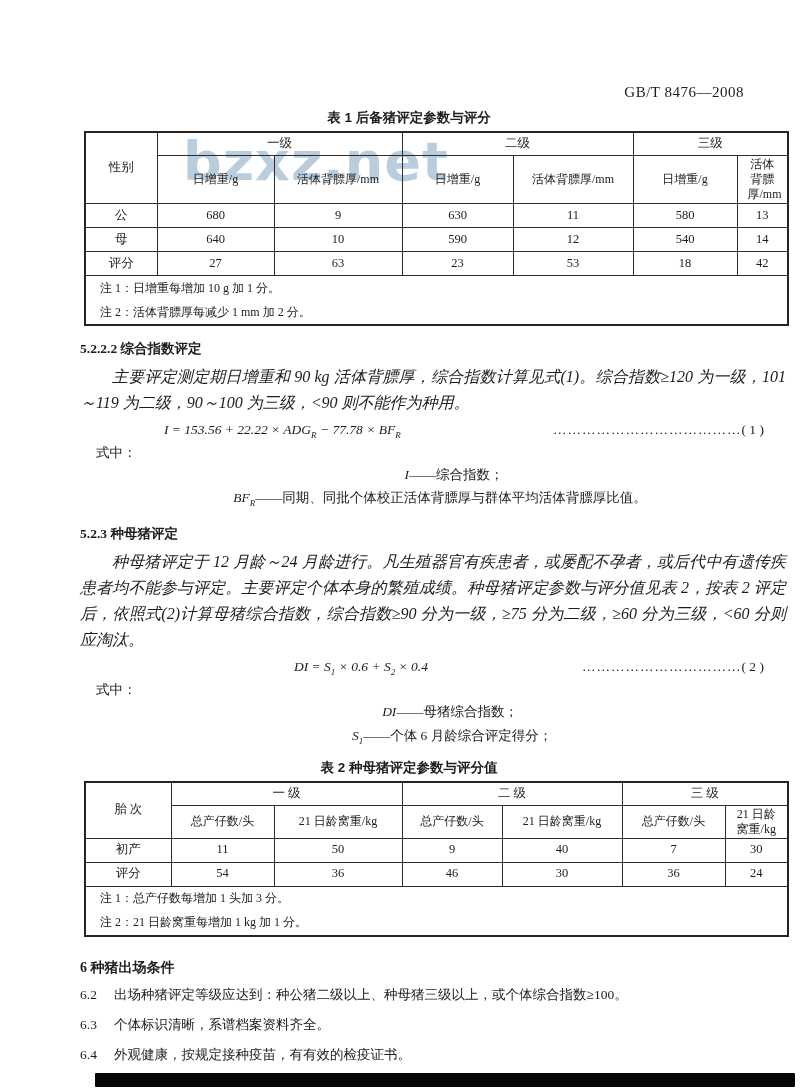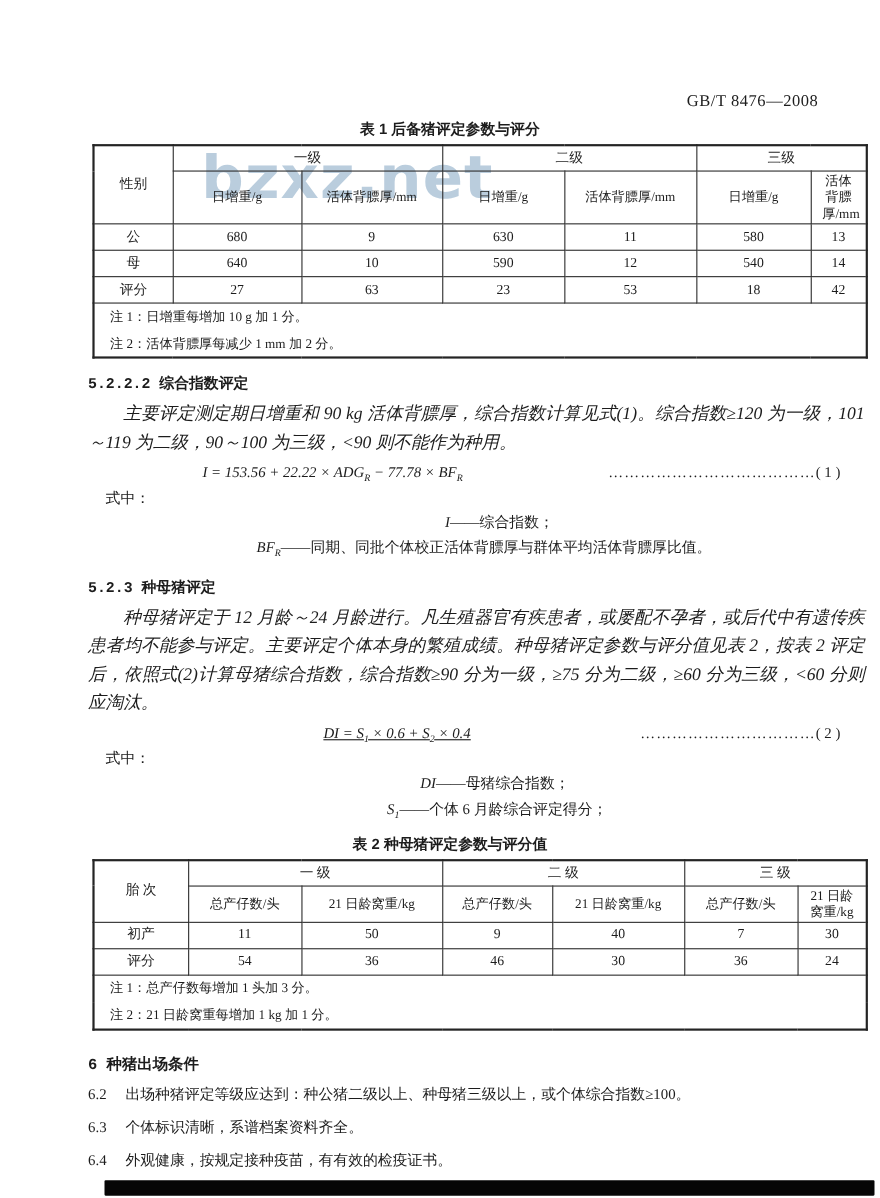--- a/index.html
+++ b/index.html
@@ -34,37 +34,37 @@
     border:1px solid #2c2c2c;text-align:center;padding:1px 10px;
     font-weight:normal;height:21px;line-height:1.25;
   }
   th.grp{height:20px;}
   th.sub{height:24px;font-size:12px;}
   td.note-cell{
     border-left:0;border-right:0;border-bottom:0;border-top:0;
     text-align:left;font-size:12px;height:22px;padding-left:14px;
   }
   .sec-head{
-    font-family:Liberation Mono, monospace;
+    font-family:Liberation Serif, serif;
     font-weight:bold;font-size:13.5px;margin:14px 0 6px -4px;
   }
   .para{
     font-size:16px;line-height:1.62;text-align:justify;
     margin:2px 8px 2px -4px;text-indent:2em;font-style:italic;
   }
   .formula-line{
     display:flex;align-items:baseline;font-size:13.5px;
     margin:6px 30px 4px 0;
   }
   .formula-line .fx{font-style:italic;white-space:nowrap;}
   .formula-line .dots{overflow:hidden;white-space:nowrap;letter-spacing:1px;}
   .formula-line .fnum{white-space:nowrap;}
-  .f1 .fx{margin-left:100px;}
+  .f1 .fx{margin-left:80px;}
   .f1 .dots{flex:1;text-align:right;}
-  .f2 .fx{margin-left:210px;text-decoration:underline;}
+  .f2 .fx{margin-left:210px;}
   .f2 .dots{flex:1;text-align:right;}
   .where{font-size:13.5px;margin:4px 0 2px 12px;}
   .term-line{font-size:13.5px;line-height:1.7;margin-left:-4px;text-align:center;}
   .term-line .tvar{font-style:italic;}
   .ti-1{margin-left:30px;} .ti-2{margin-left:-6px;} .ti-3{margin-left:2px;}
   .ti-4{margin-left:22px;} .ti-5{margin-left:26px;} .ti-6{margin-left:26px;}
   sub{font-size:9px;}
   .sec6-item{font-size:13.5px;line-height:1.7;margin:7px 0 7px -4px;}
   .sec6-item .inum{display:inline-block;width:34px;}
   .bottom-bar{

